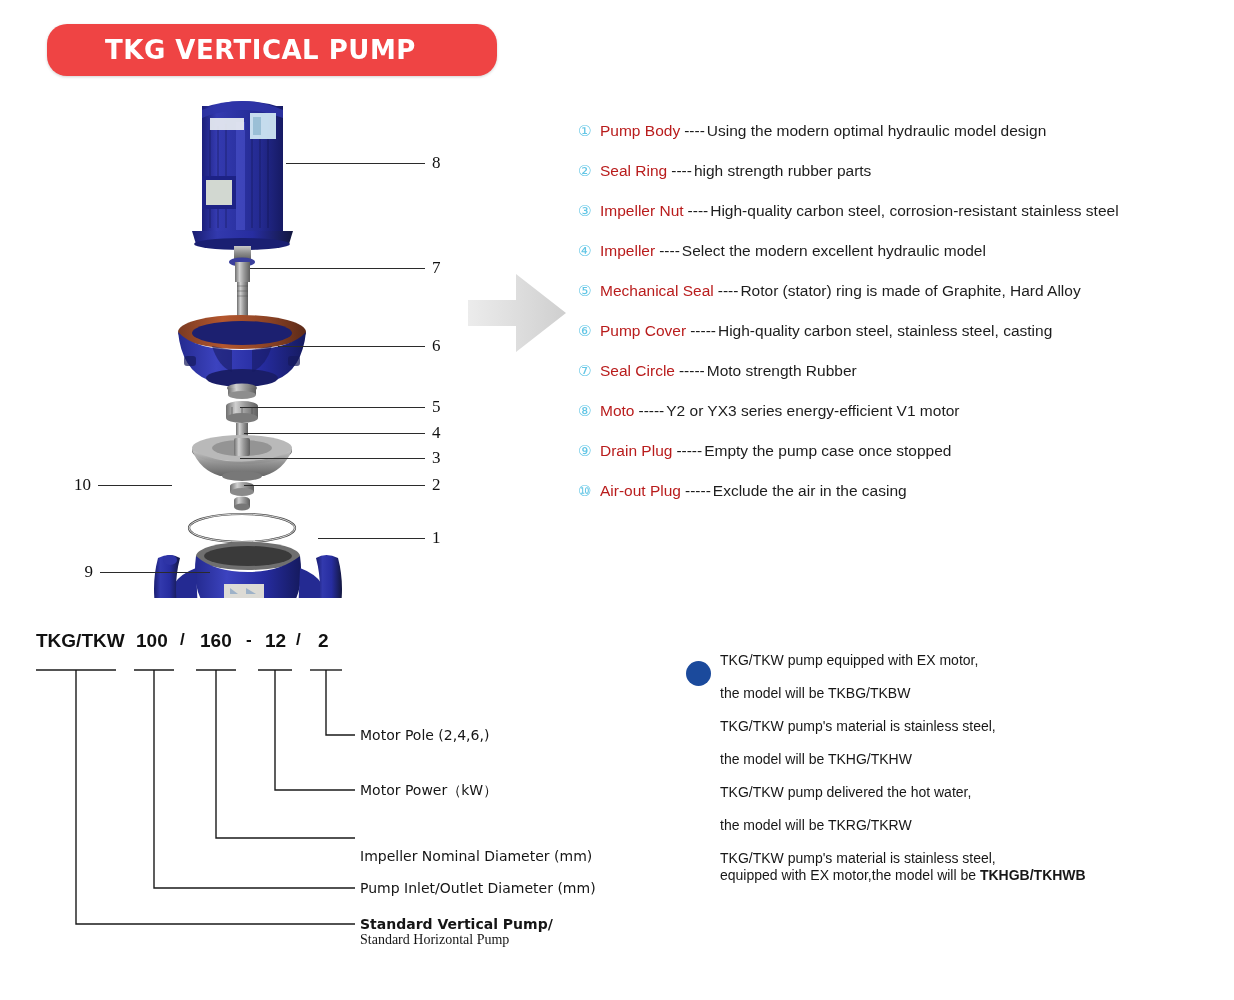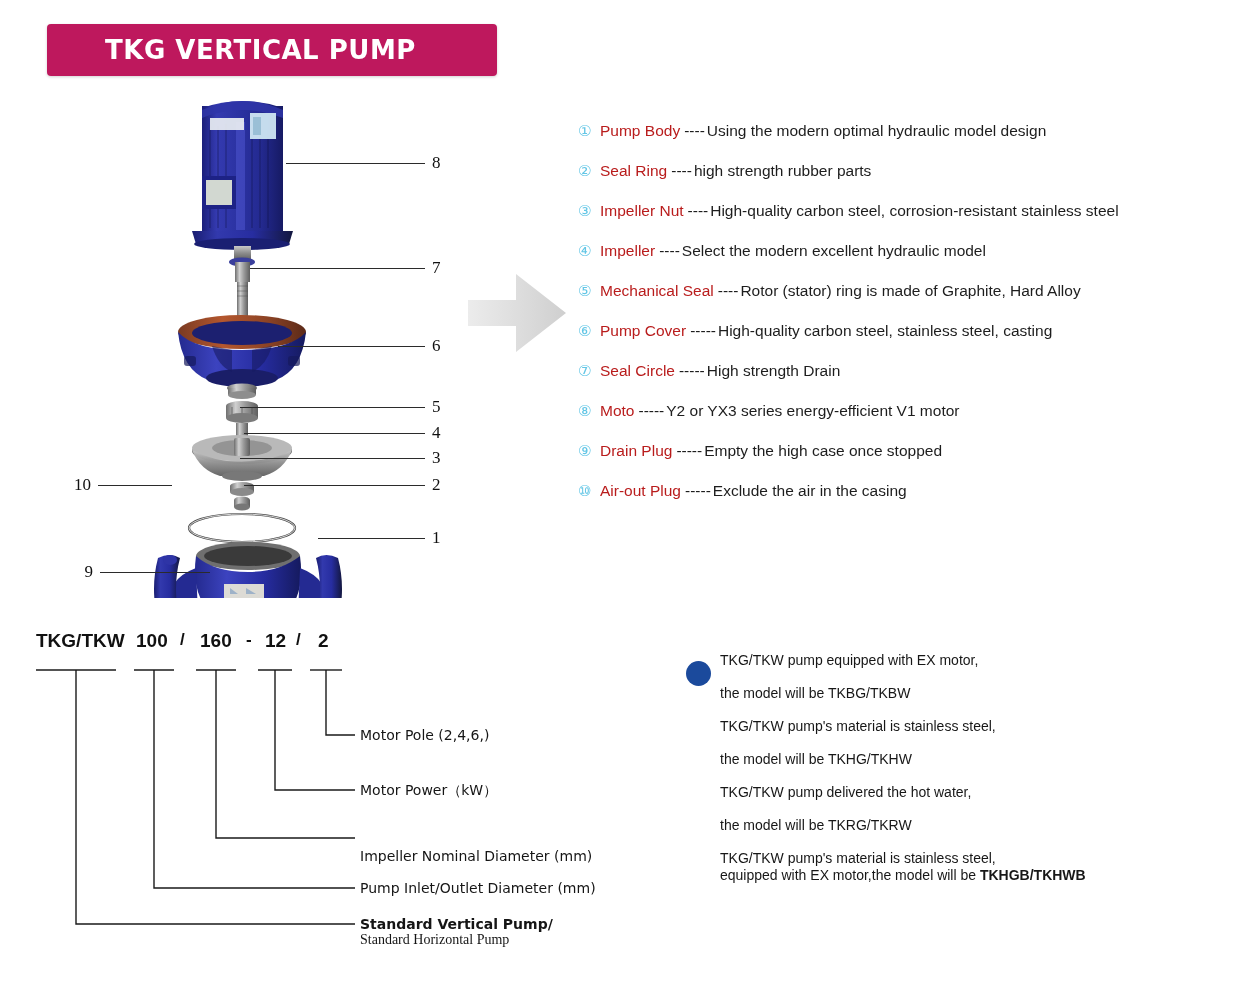--- a/index.html
+++ b/index.html
@@ -11,22 +11,22 @@
     color: #1a1a1a;
     position: relative;
     overflow: hidden;
   }
   .stage { position: absolute; left: 0; top: 0; width: 1234px; height: 1000px; }
 
   
   .title-pill {
     position: absolute; left: 47px; top: 24px;
     width: 450px; height: 52px;
-    background: #be185d;
-    border-radius: 4px;
+    background: #ef4444;
+    border-radius: 20px;
     display: flex; align-items: center;
     box-shadow: 0 1px 3px rgba(0,0,0,.18);
   }
   .title-pill span {
     color: #ffffff;
     font-size: 26px;
     font-weight: bold;
     letter-spacing: .5px;
     padding-left: 58px;
     font-family: "DejaVu Sans", sans-serif;
@@ -375,33 +375,33 @@
     <div class="legend-row">
       <span class="circ">⑥</span>
       <span class="part">Pump Cover</span>
       <span class="dash">-----</span>
       <span class="desc">High-quality carbon steel, stainless steel, casting</span>
     </div>
     <div class="legend-row">
       <span class="circ">⑦</span>
       <span class="part">Seal Circle</span>
       <span class="dash">-----</span>
-      <span class="desc">High strength Drain</span>
+      <span class="desc">Moto strength Rubber</span>
     </div>
     <div class="legend-row">
       <span class="circ">⑧</span>
       <span class="part">Moto</span>
       <span class="dash">-----</span>
       <span class="desc">Y2 or YX3 series energy-efficient V1 motor</span>
     </div>
     <div class="legend-row">
       <span class="circ">⑨</span>
       <span class="part">Drain Plug</span>
       <span class="dash">-----</span>
-      <span class="desc">Empty the high case once stopped</span>
+      <span class="desc">Empty the pump case once stopped</span>
     </div>
     <div class="legend-row">
       <span class="circ">⑩</span>
       <span class="part">Air-out Plug</span>
       <span class="dash">-----</span>
       <span class="desc">Exclude the air in the casing</span>
     </div>
   </div>
 
   <div class="nomen">

